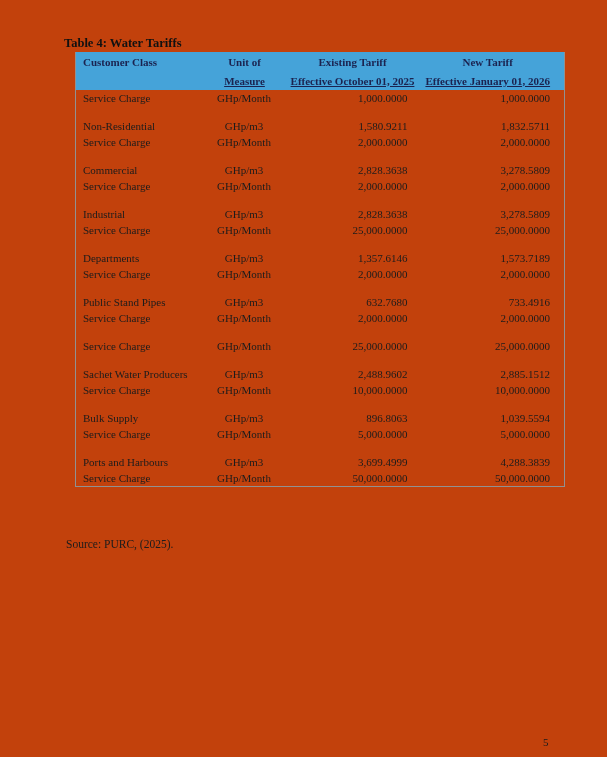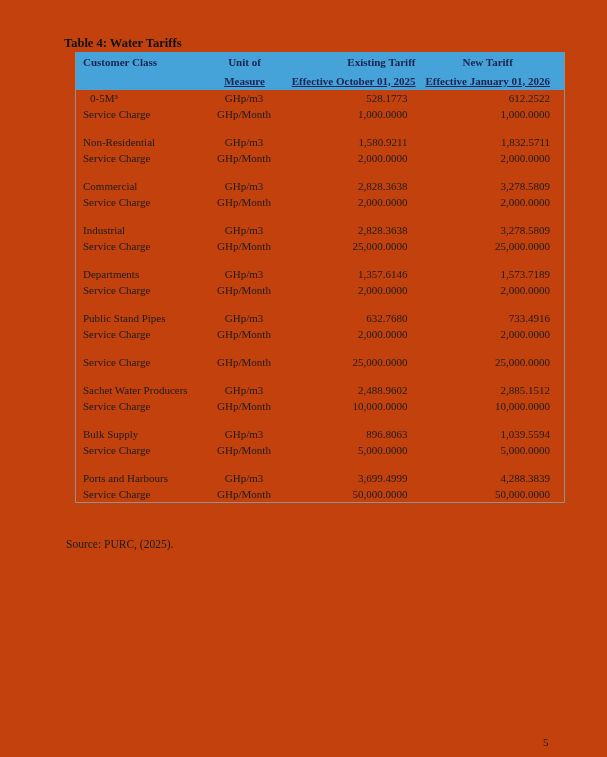--- a/index.html
+++ b/index.html
@@ -37,21 +37,21 @@
     font-weight: bold;
     font-size: 11px;
     height: 19px;
     padding: 0;
     vertical-align: middle;
     white-space: nowrap;
   }
   .u { text-decoration: underline; }
   th.c1, td.c1 { text-align: left; padding-left: 7px; }
   th.c2, td.c2 { text-align: center; padding-left: 3px; }
-  th.c3 { text-align: right; }
+  th.c3 { text-align: center; }
   th.c4 { text-align: center; padding-right: 4px; }
   tbody td {
     font-size: 11px;
     height: 16px;
     line-height: 16px;
     padding-top: 0;
     padding-bottom: 0;
     white-space: nowrap;
     overflow: hidden;
   }
@@ -98,26 +98,20 @@
       </tr>
       <tr>
         <th class="c1"></th>
         <th class="c2 u">Measure</th>
         <th class="c3 u">Effective October 01, 2025</th>
         <th class="c4 u">Effective January 01, 2026</th>
       </tr>
     </thead>
     <tbody>
         <tr>
-          <td class="c1 indent">0-5M³</td>
-          <td class="c2">GHp/m3</td>
-          <td class="c3">528.1773</td>
-          <td class="c4">612.2522</td>
-        </tr>
-        <tr>
           <td class="c1">Service Charge</td>
           <td class="c2">GHp/Month</td>
           <td class="c3">1,000.0000</td>
           <td class="c4">1,000.0000</td>
         </tr>
         <tr class="spacer">
           <td colspan="4"></td>
         </tr>
         <tr>
           <td class="c1">Non-Residential</td>

